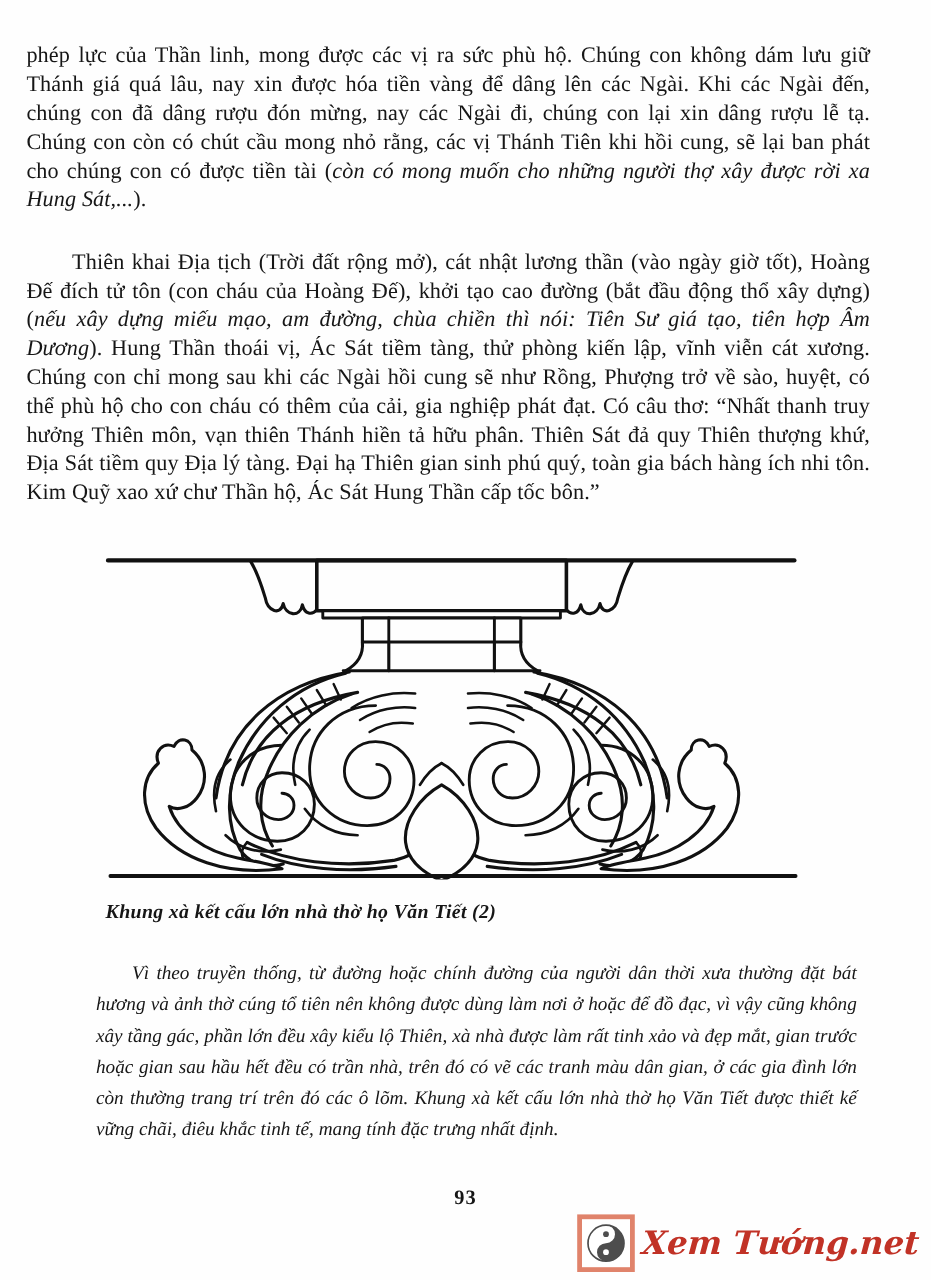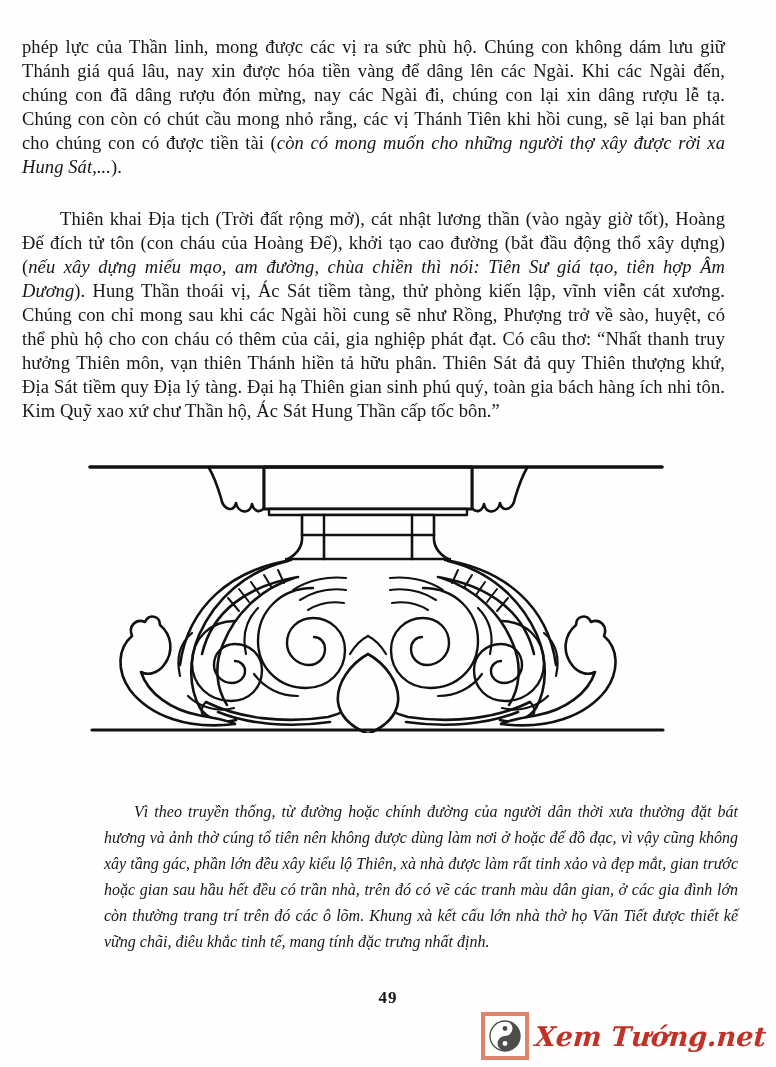--- a/index.html
+++ b/index.html
@@ -16,21 +16,21 @@
   }
   #para1{top:16px;}
   #para2{top:188px;text-indent:38px;}
   .it{font-style:italic;}
   .figure-wrap{position:absolute;left:88px;top:458px;width:580px;height:275px;}
   .fig-caption{
     position:absolute;left:88px;top:750px;width:640px;
     font-size:16.5px;font-weight:bold;font-style:italic;letter-spacing:0.3px;
   }
   .fig-desc{
-    position:absolute;left:104px;top:783px;width:634px;
+    position:absolute;left:80px;top:783px;width:634px;
     font-size:16px;line-height:26px;font-style:italic;text-align:justify;
     text-indent:30px;
   }
   .page-number{
     position:absolute;left:0;top:988px;width:776px;text-align:center;
     font-size:17px;font-weight:bold;letter-spacing:1px;
   }
   .watermark{
     position:absolute;right:10px;top:1012px;display:flex;align-items:center;gap:6px;
   }
@@ -113,24 +113,25 @@
           <line x1="324" y1="77" x2="324" y2="101"></line>
           <line x1="198" y1="101" x2="362" y2="101" stroke-width="2.4"></line>
         </g>
 
         <line x1="2" y1="9" x2="574" y2="9" stroke-width="3.6"></line>
         <line x1="4" y1="272" x2="575" y2="272" stroke-width="3.2"></line>
       </g>
     </svg>
   </div>
 
+  <div class="fig-caption">Khung xà kết cấu lớn nhà thờ họ Văn Tiết (2)</div>
 
   <p class="fig-desc">Vì theo truyền thống, từ đường hoặc chính đường của người dân thời xưa thường đặt bát hương và ảnh thờ cúng tổ tiên nên không được dùng làm nơi ở hoặc để đồ đạc, vì vậy cũng không xây tầng gác, phần lớn đều xây kiểu lộ Thiên, xà nhà được làm rất tinh xảo và đẹp mắt, gian trước hoặc gian sau hầu hết đều có trần nhà, trên đó có vẽ các tranh màu dân gian, ở các gia đình lớn còn thường trang trí trên đó các ô lõm. Khung xà kết cấu lớn nhà thờ họ Văn Tiết được thiết kế vững chãi, điêu khắc tinh tế, mang tính đặc trưng nhất định.</p>
 
-  <div class="page-number">49</div>
+  <div class="page-number">93</div>
 
   <div class="watermark">
     <span class="wm-frame">
       <svg width="34" height="34" viewBox="0 0 34 34">
         <circle cx="17" cy="17" r="15" fill="#ffffff" stroke="#4d4d4d" stroke-width="1.4"></circle>
         <path fill="#4d4d4d" d="M17,2 A15,15 0 0 1 17,32 A7.5,7.5 0 0 1 17,17 A7.5,7.5 0 0 0 17,2 Z"></path>
         <circle cx="17" cy="9.5" r="2.4" fill="#4d4d4d"></circle>
         <circle cx="17" cy="24.5" r="2.4" fill="#ffffff"></circle>
       </svg>
     </span>

